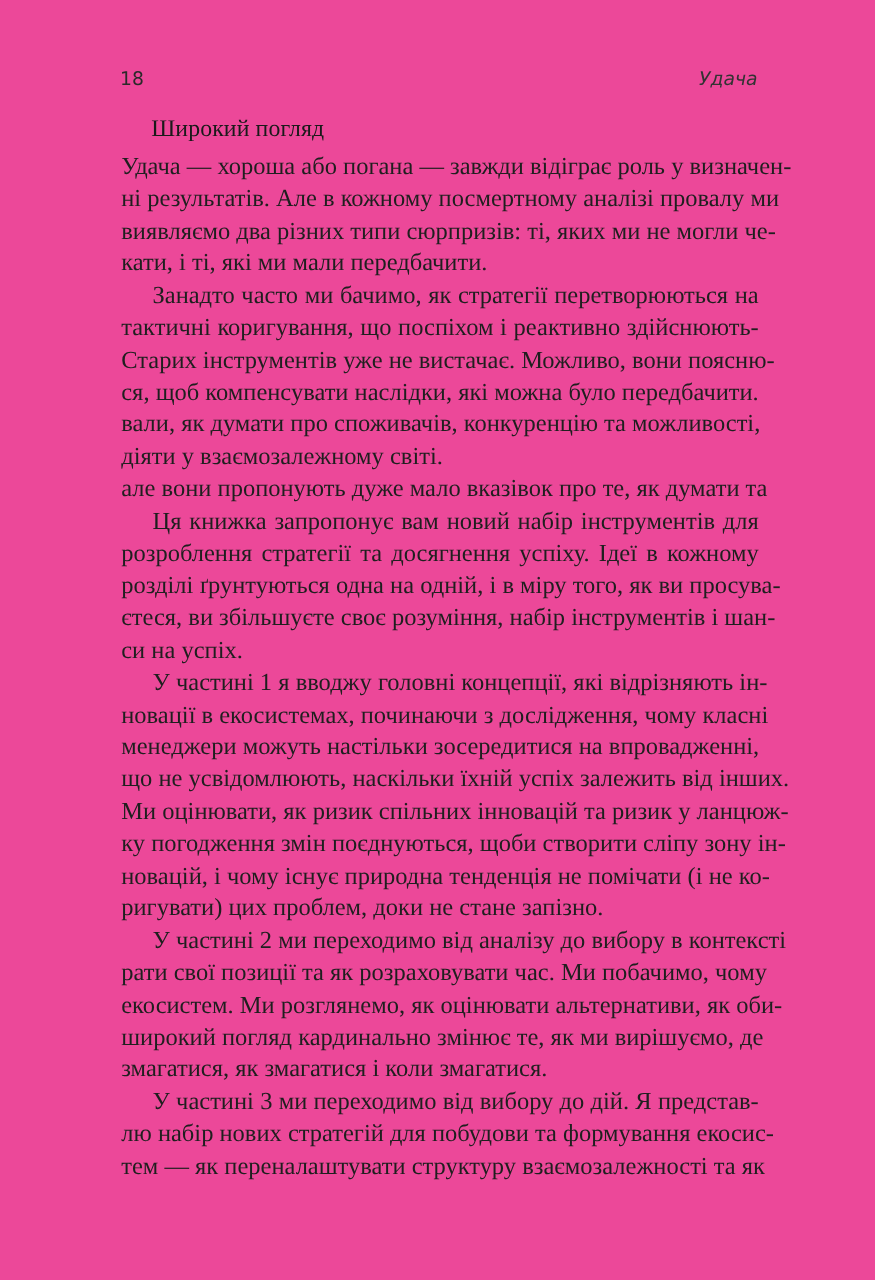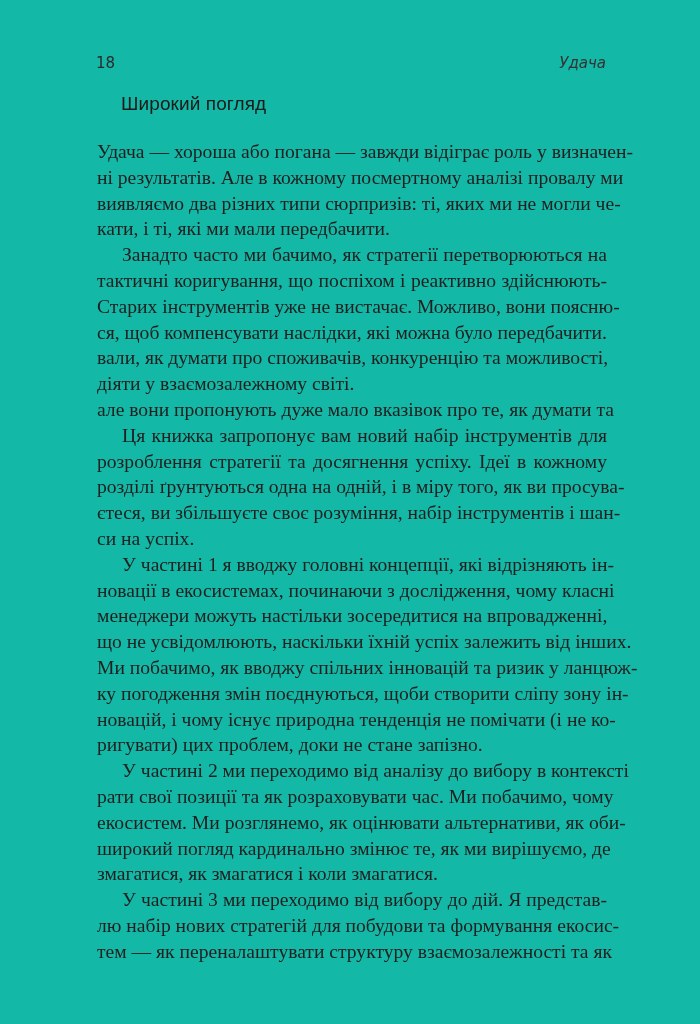--- a/index.html
+++ b/index.html
@@ -12,21 +12,21 @@
       height: 1024px;
       position: relative;
       overflow: hidden;
       color: #1f1f1f;
     }
     .page {
       position: absolute;
       left: 0; top: 0;
       width: 700px;
       height: 1024px;
-      background: #14b8a6;
+      background: #ec4899;
     }
     .running-header {
       position: absolute;
       left: 96px;
       right: 94px;
       top: 52px;
       height: 22px;
       display: flex;
       justify-content: space-between;
       align-items: center;
@@ -43,30 +43,30 @@
       font-family: "DejaVu Sans", sans-serif;
       font-style: italic;
       font-size: 15px;
       color: #333333;
     }
     .section-heading {
       position: absolute;
       left: 121px;
       top: 93px;
       margin: 0;
-      font-family: Liberation Sans, sans-serif;
+      font-family: Liberation Serif, serif;
       font-weight: normal;
       font-size: 19px;
       color: #1a1a1a;
       letter-spacing: 0.1px;
     }
     .body-text {
       position: absolute;
       left: 97px;
-      top: 139px;
+      top: 121px;
       width: 510px;
       font-family: "Liberation Serif", "DejaVu Serif", serif;
       font-size: 19.6px;
       line-height: 25.8px;
       color: #1f1f1f;
     }
     .line {
       display: block;
       white-space: nowrap;
       text-align: justify;
@@ -118,21 +118,21 @@
       <span class="line">розділі ґрунтуються одна на одній, і в міру того, як ви просува-</span>
       <span class="line">єтеся, ви збільшуєте своє розуміння, набір інструментів і шан-</span>
       <span class="line last">си на успіх.</span>
     </div>
 
     <div class="paragraph">
       <span class="line indent">У частині 1 я вводжу головні концепції, які відрізняють ін-</span>
       <span class="line">новації в екосистемах, починаючи з дослідження, чому класні</span>
       <span class="line">менеджери можуть настільки зосередитися на впровадженні,</span>
       <span class="line">що не усвідомлюють, наскільки їхній успіх залежить від інших.</span>
-      <span class="line">Ми побачимо, як вводжу спільних інновацій та ризик у ланцюж-</span>
+      <span class="line">Ми оцінювати, як ризик спільних інновацій та ризик у ланцюж-</span>
       <span class="line">ку погодження змін поєднуються, щоби створити сліпу зону ін-</span>
       <span class="line">новацій, і чому існує природна тенденція не помічати (і не ко-</span>
       <span class="line last">ригувати) цих проблем, доки не стане запізно.</span>
     </div>
 
     <div class="paragraph">
       <span class="line indent">У частині 2 ми переходимо від аналізу до вибору в контексті</span>
       <span class="line">рати свої позиції та як розраховувати час. Ми побачимо, чому</span>
       <span class="line">екосистем. Ми розглянемо, як оцінювати альтернативи, як оби-</span>
       <span class="line">широкий погляд кардинально змінює те, як ми вирішуємо, де</span>

